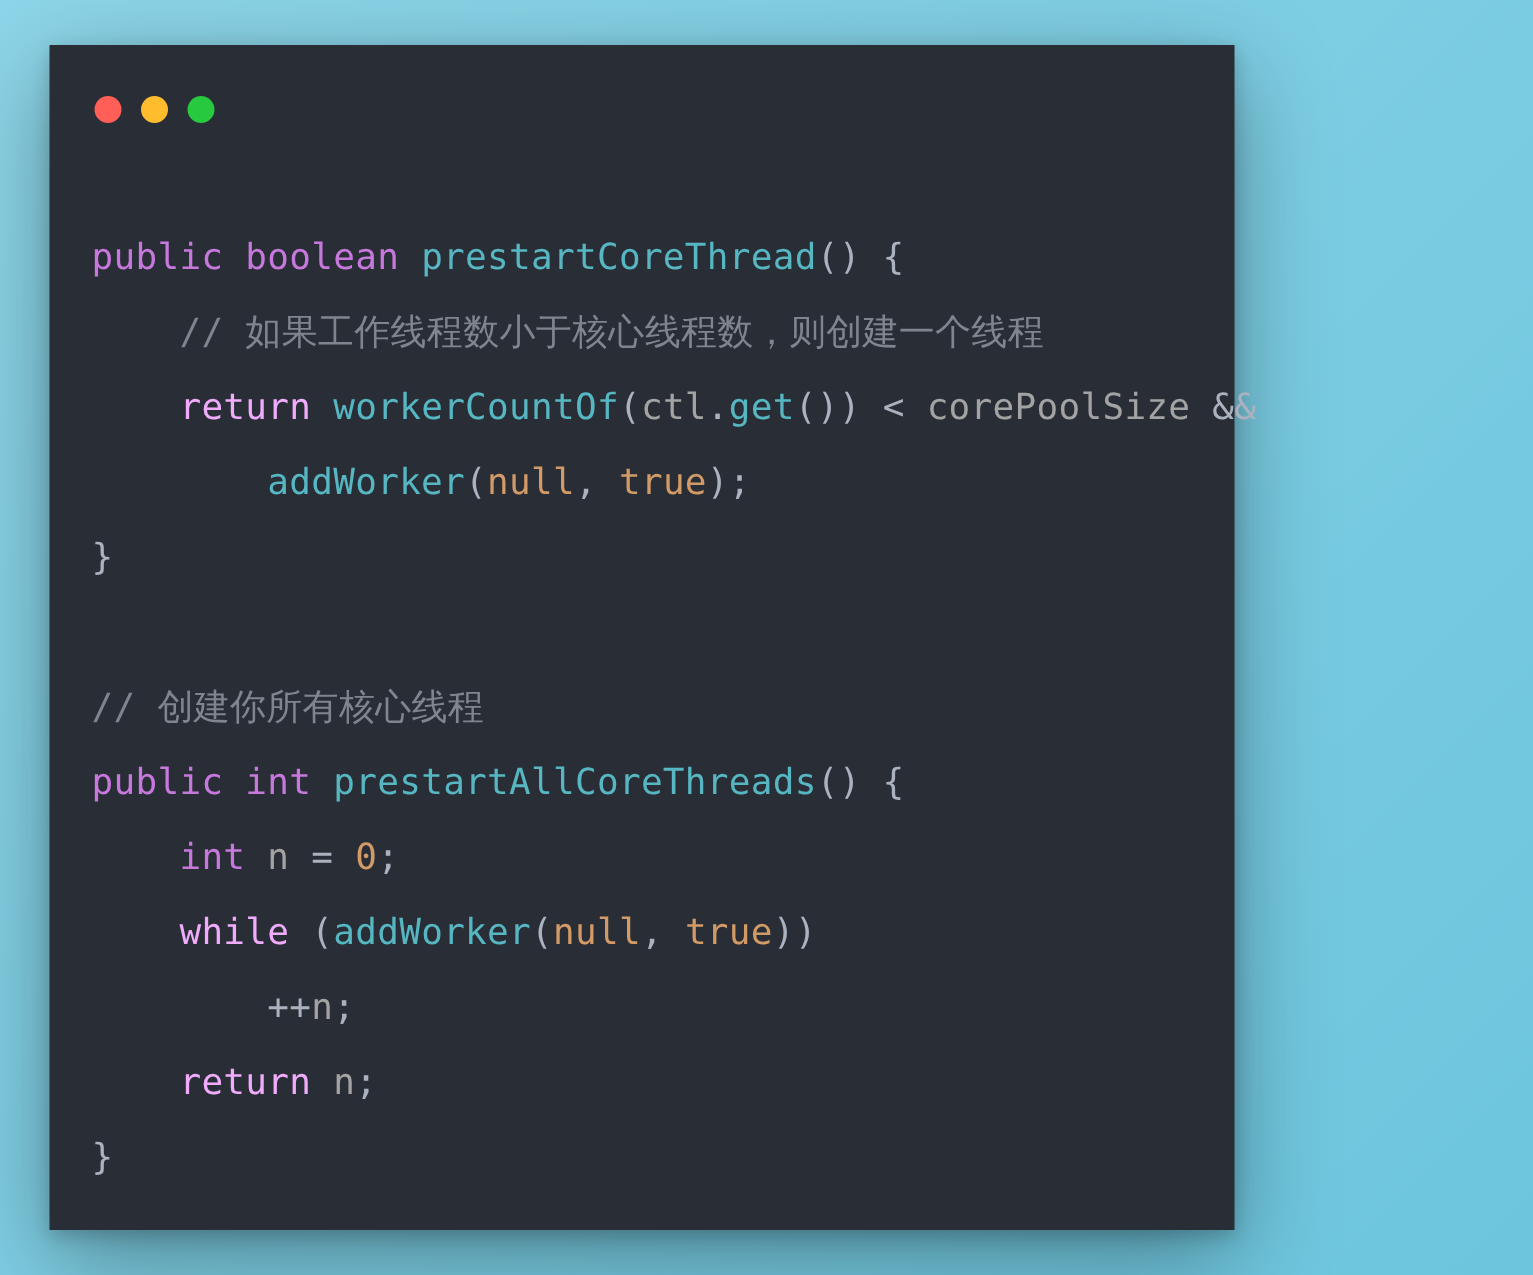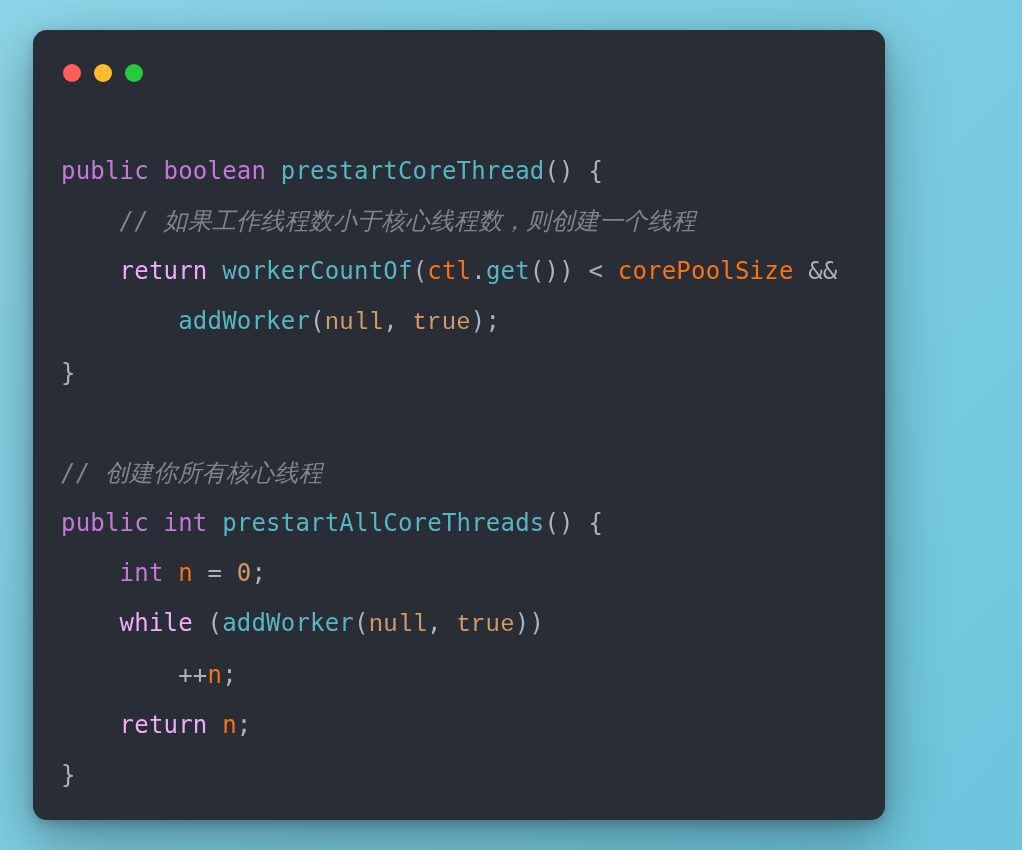--- a/index.html
+++ b/index.html
@@ -8,24 +8,24 @@
     width: 1022px;
     height: 850px;
     background: linear-gradient(135deg, #8dd5e8 0%, #6cc5dd 100%);
     font-family: "SF Mono", "Monaco", "Menlo", "Consolas", "DejaVu Sans Mono", monospace;
     overflow: hidden;
   }
   .window {
     position: absolute;
     left: 33px;
     top: 30px;
-    width: 852px;
+    width: 790px;
     height: 790px;
     background: #292d35;
-    border-radius: 14px;
+    border-radius: 0;
     box-shadow: 0 20px 60px rgba(0,0,0,0.35), 0 4px 12px rgba(0,0,0,0.2);
     box-sizing: border-box;
   }
   .titlebar {
     display: flex;
     align-items: center;
     gap: 13px;
     padding: 30px 0 0 30px;
     height: 26px;
   }
@@ -41,25 +41,25 @@
     padding: 60px 28px 0 28px;
     font-size: 24px;
     line-height: 50px;
     white-space: pre;
     color: #abb2bf;
     letter-spacing: 0.2px;
   }
   .tok-keyword   { color: #c678dd; }   
   .tok-return    { color: #f0abfc; }   
   .tok-func      { color: #56b6c2; }   
-  .tok-idred     { color: #f97316; }   
-  .tok-null      { color: #d19a66; font-family: Liberation Mono, monospace; }   
+  .tok-idred     { color: #a3a3a3; }   
+  .tok-null      { color: #d19a66; }   
   .tok-num       { color: #d19a66; }
   .tok-punct     { color: #abb2bf; }
-  .tok-comment   { color: #7f848e; font-style: italic; }
+  .tok-comment   { color: #7f848e; }
 </style>
 </head>
 <body>
 
 <div class="window">
   <div class="titlebar">
     <div class="traffic-light red"></div>
     <div class="traffic-light yellow"></div>
     <div class="traffic-light green"></div>
   </div>

